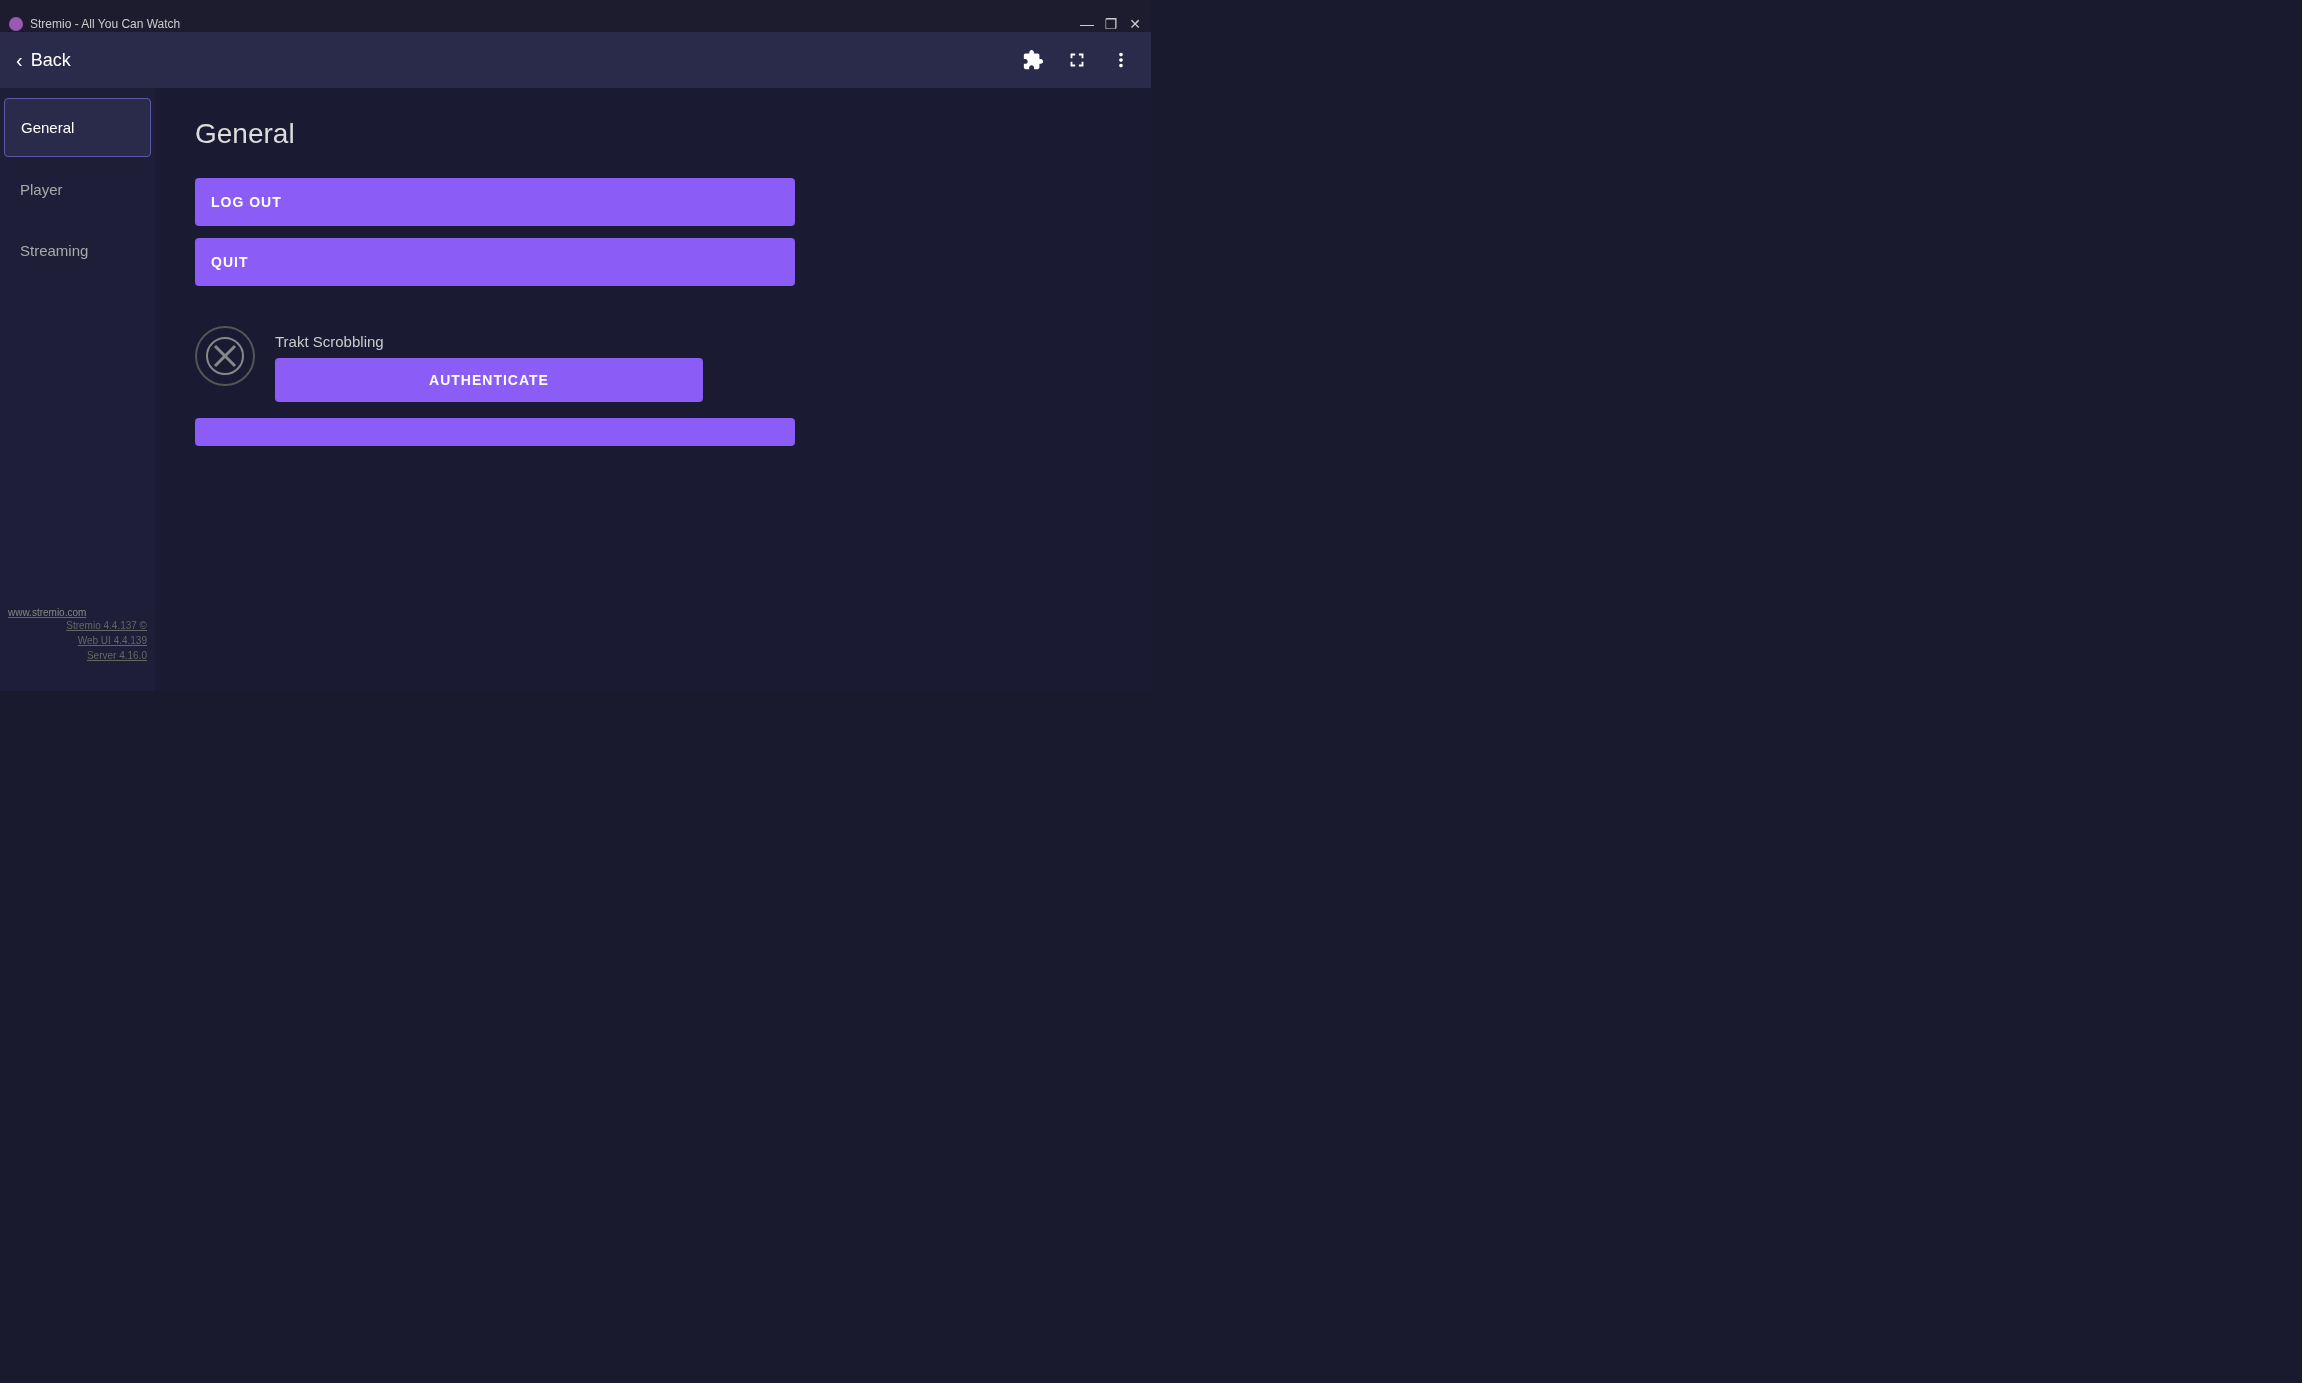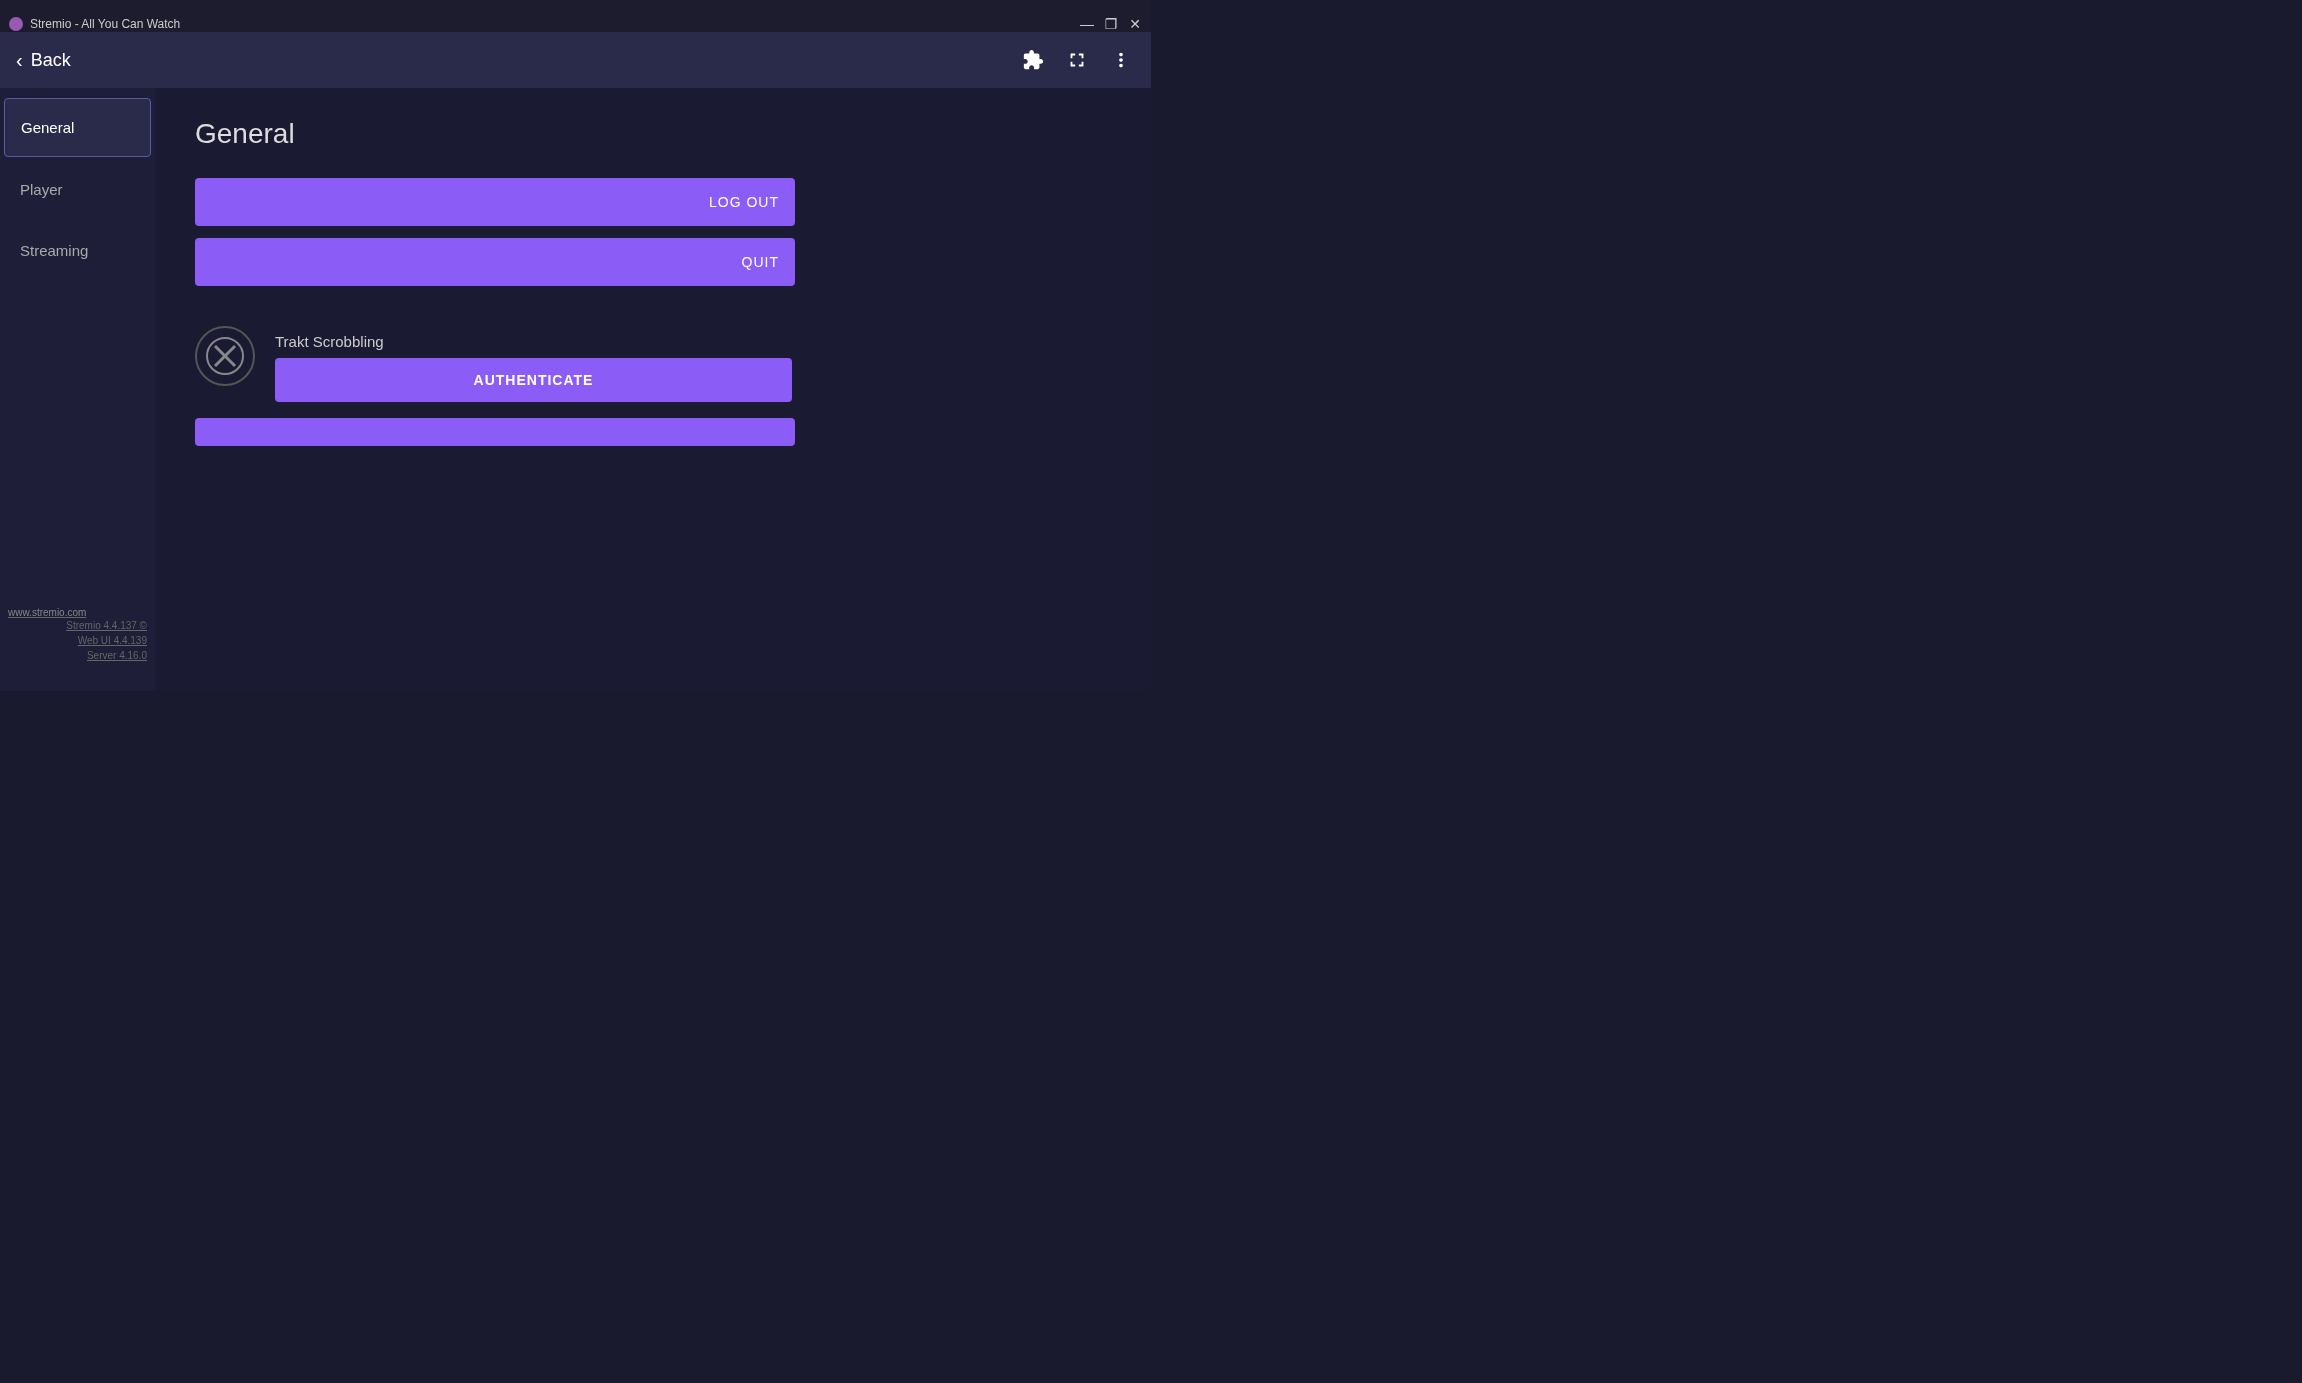--- a/index.html
+++ b/index.html
@@ -174,26 +174,26 @@
     
     .btn-purple {
       width: 100%;
       max-width: 600px;
       padding: 16px;
       background: #8b5cf6;
       color: #fff;
       border: none;
       border-radius: 4px;
       font-size: 14px;
-      font-weight: 400;
+      font-weight: 700;
       letter-spacing: 1px;
       cursor: pointer;
       margin-bottom: 12px;
       display: block;
-      text-align: right;
+      text-align: left;
     }
 
     
     .link-list {
       margin: 16px 0;
       display: flex;
       flex-direction: column;
       gap: 16px;
     }
     .link-item {
@@ -225,21 +225,21 @@
       align-items: center;
       justify-content: center;
       flex-shrink: 0;
     }
     .trakt-label {
       font-size: 15px;
       color: #ccc;
       margin-bottom: 8px;
     }
     .btn-authenticate {
-      width: 517px;
+      width: 428px;
       padding: 14px;
       background: #8b5cf6;
       color: #fff;
       border: none;
       border-radius: 4px;
       font-size: 14px;
       font-weight: 600;
       letter-spacing: 1px;
       cursor: pointer;
       text-align: center;

